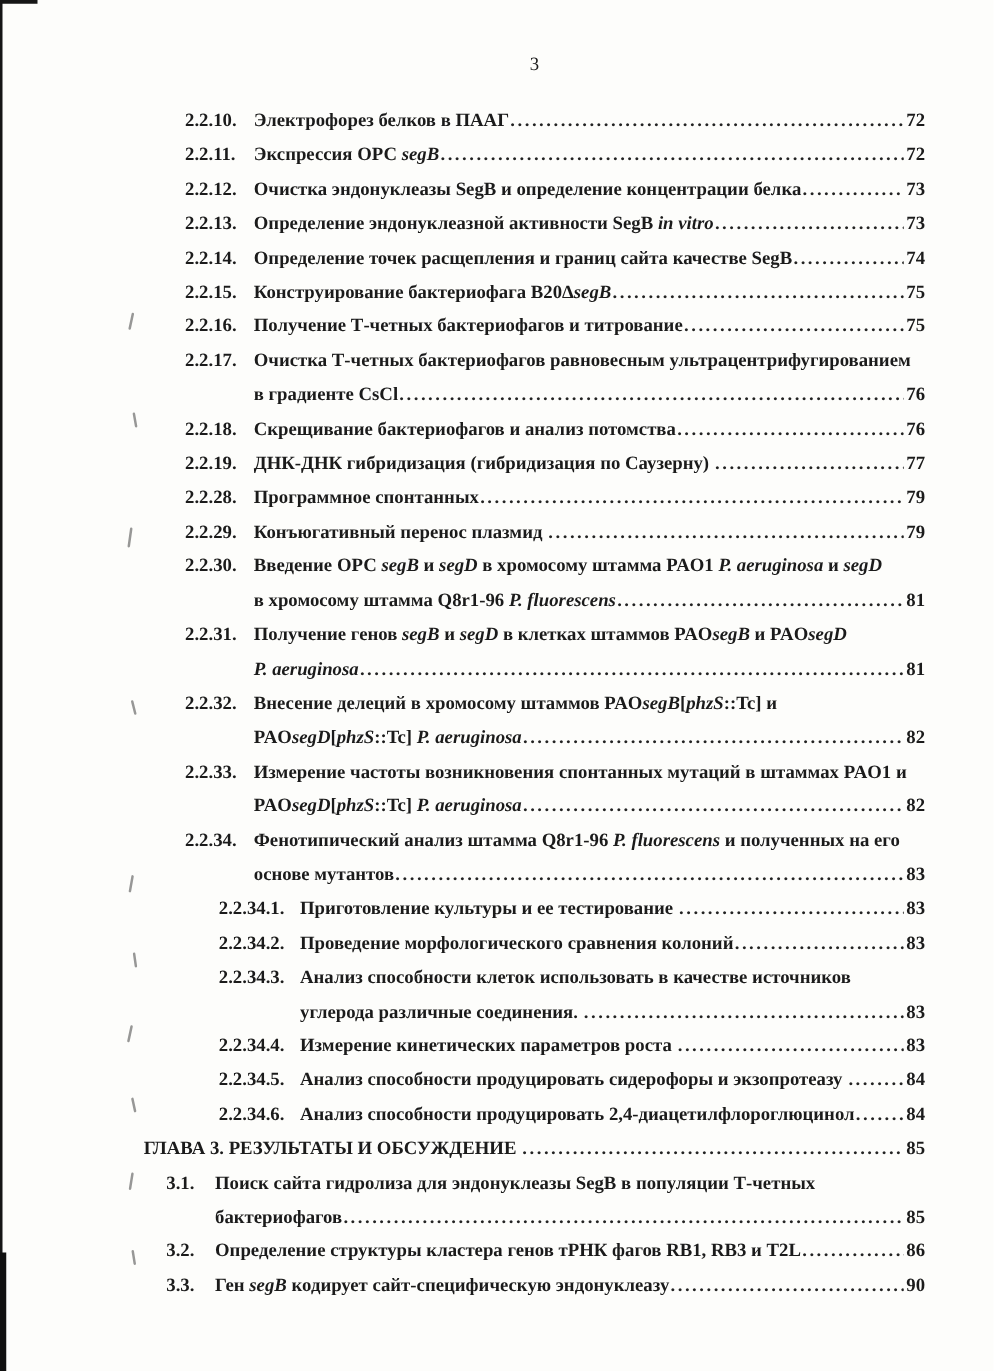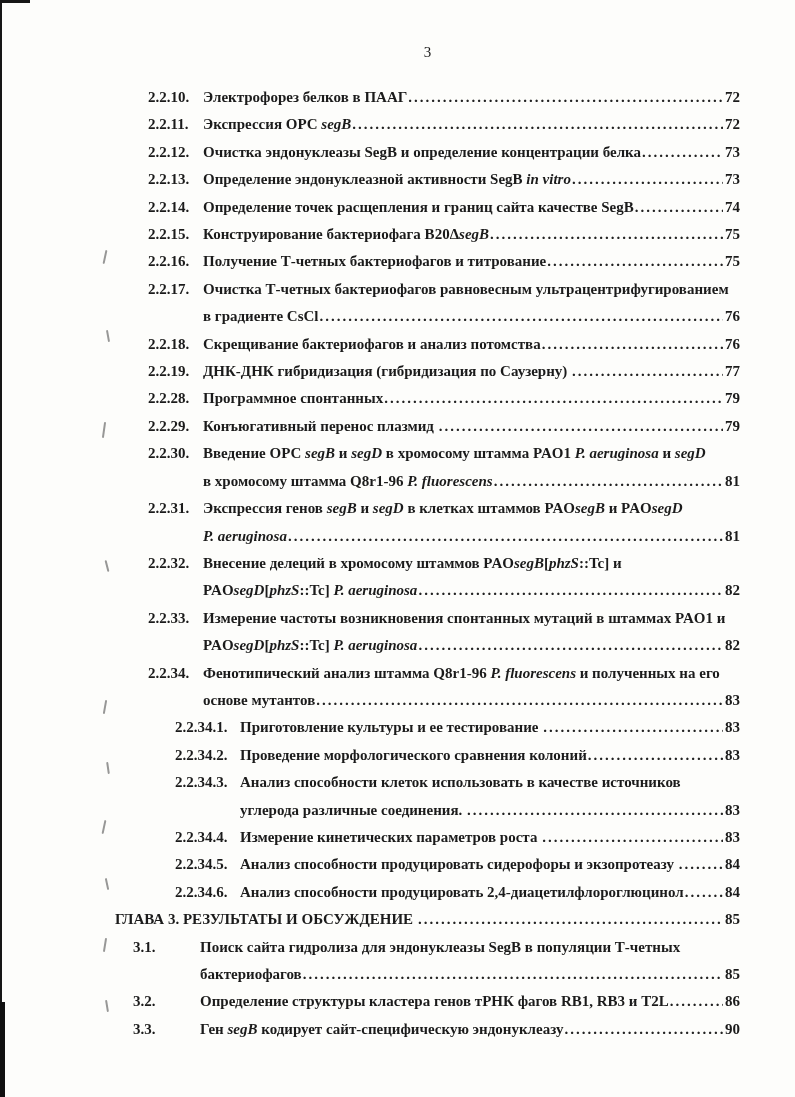--- a/index.html
+++ b/index.html
@@ -13,21 +13,21 @@
     text-align:center; font-size:15px;
   }
   .toc {
     position:absolute; top:84px; left:148px; width:592px;
     font-size:15px; line-height:27.4px;font-weight:bold;
   }
   .entry { display:flex; }
   .num { flex:0 0 55px; }
   .entry.sub { margin-left:27px; }
   .entry.sub .num { flex-basis:65px; }
-  .entry.section { margin-left:-15px;gap:28px; }
+  .entry.section { margin-left:-15px; }
   .entry.section .num { flex-basis:39px; }
   .entry.chapter { margin-left:-33px; }
   .body { flex:1 1 auto; min-width:0; }
   .line { display:flex; align-items:center; }
   .text { flex:0 0 auto; white-space:pre; }
   .it { font-style:italic; }
   .dots {
     flex:1 1 0; min-width:8px; overflow:hidden;
     white-space:nowrap; letter-spacing:2px; padding:0 1px; color:#222;
   }
@@ -205,21 +205,21 @@
             <span class="text"><span>в хромосому штамма Q8r1-96 </span><span class="it">P. fluorescens</span></span>
             <span class="dots"></span>
             <span class="page">81</span>
           </span>
         </span>
       </div>
       <div class="entry main">
         <span class="num">2.2.31.</span>
         <span class="body">
           <span class="line">
-            <span class="text"><span>Экспрессия генов </span><span class="it">segB</span><span> и </span><span class="it">segD</span><span> в клетках штаммов PAO</span><span class="it">segB</span><span> и PAO</span><span class="it">segD</span></span>
+            <span class="text"><span>Получение генов </span><span class="it">segB</span><span> и </span><span class="it">segD</span><span> в клетках штаммов PAO</span><span class="it">segB</span><span> и PAO</span><span class="it">segD</span></span>
           </span>
           <span class="line last">
             <span class="text"><span class="it">P. aeruginosa</span></span>
             <span class="dots"></span>
             <span class="page">81</span>
           </span>
         </span>
       </div>
       <div class="entry main">
         <span class="num">2.2.32.</span>

